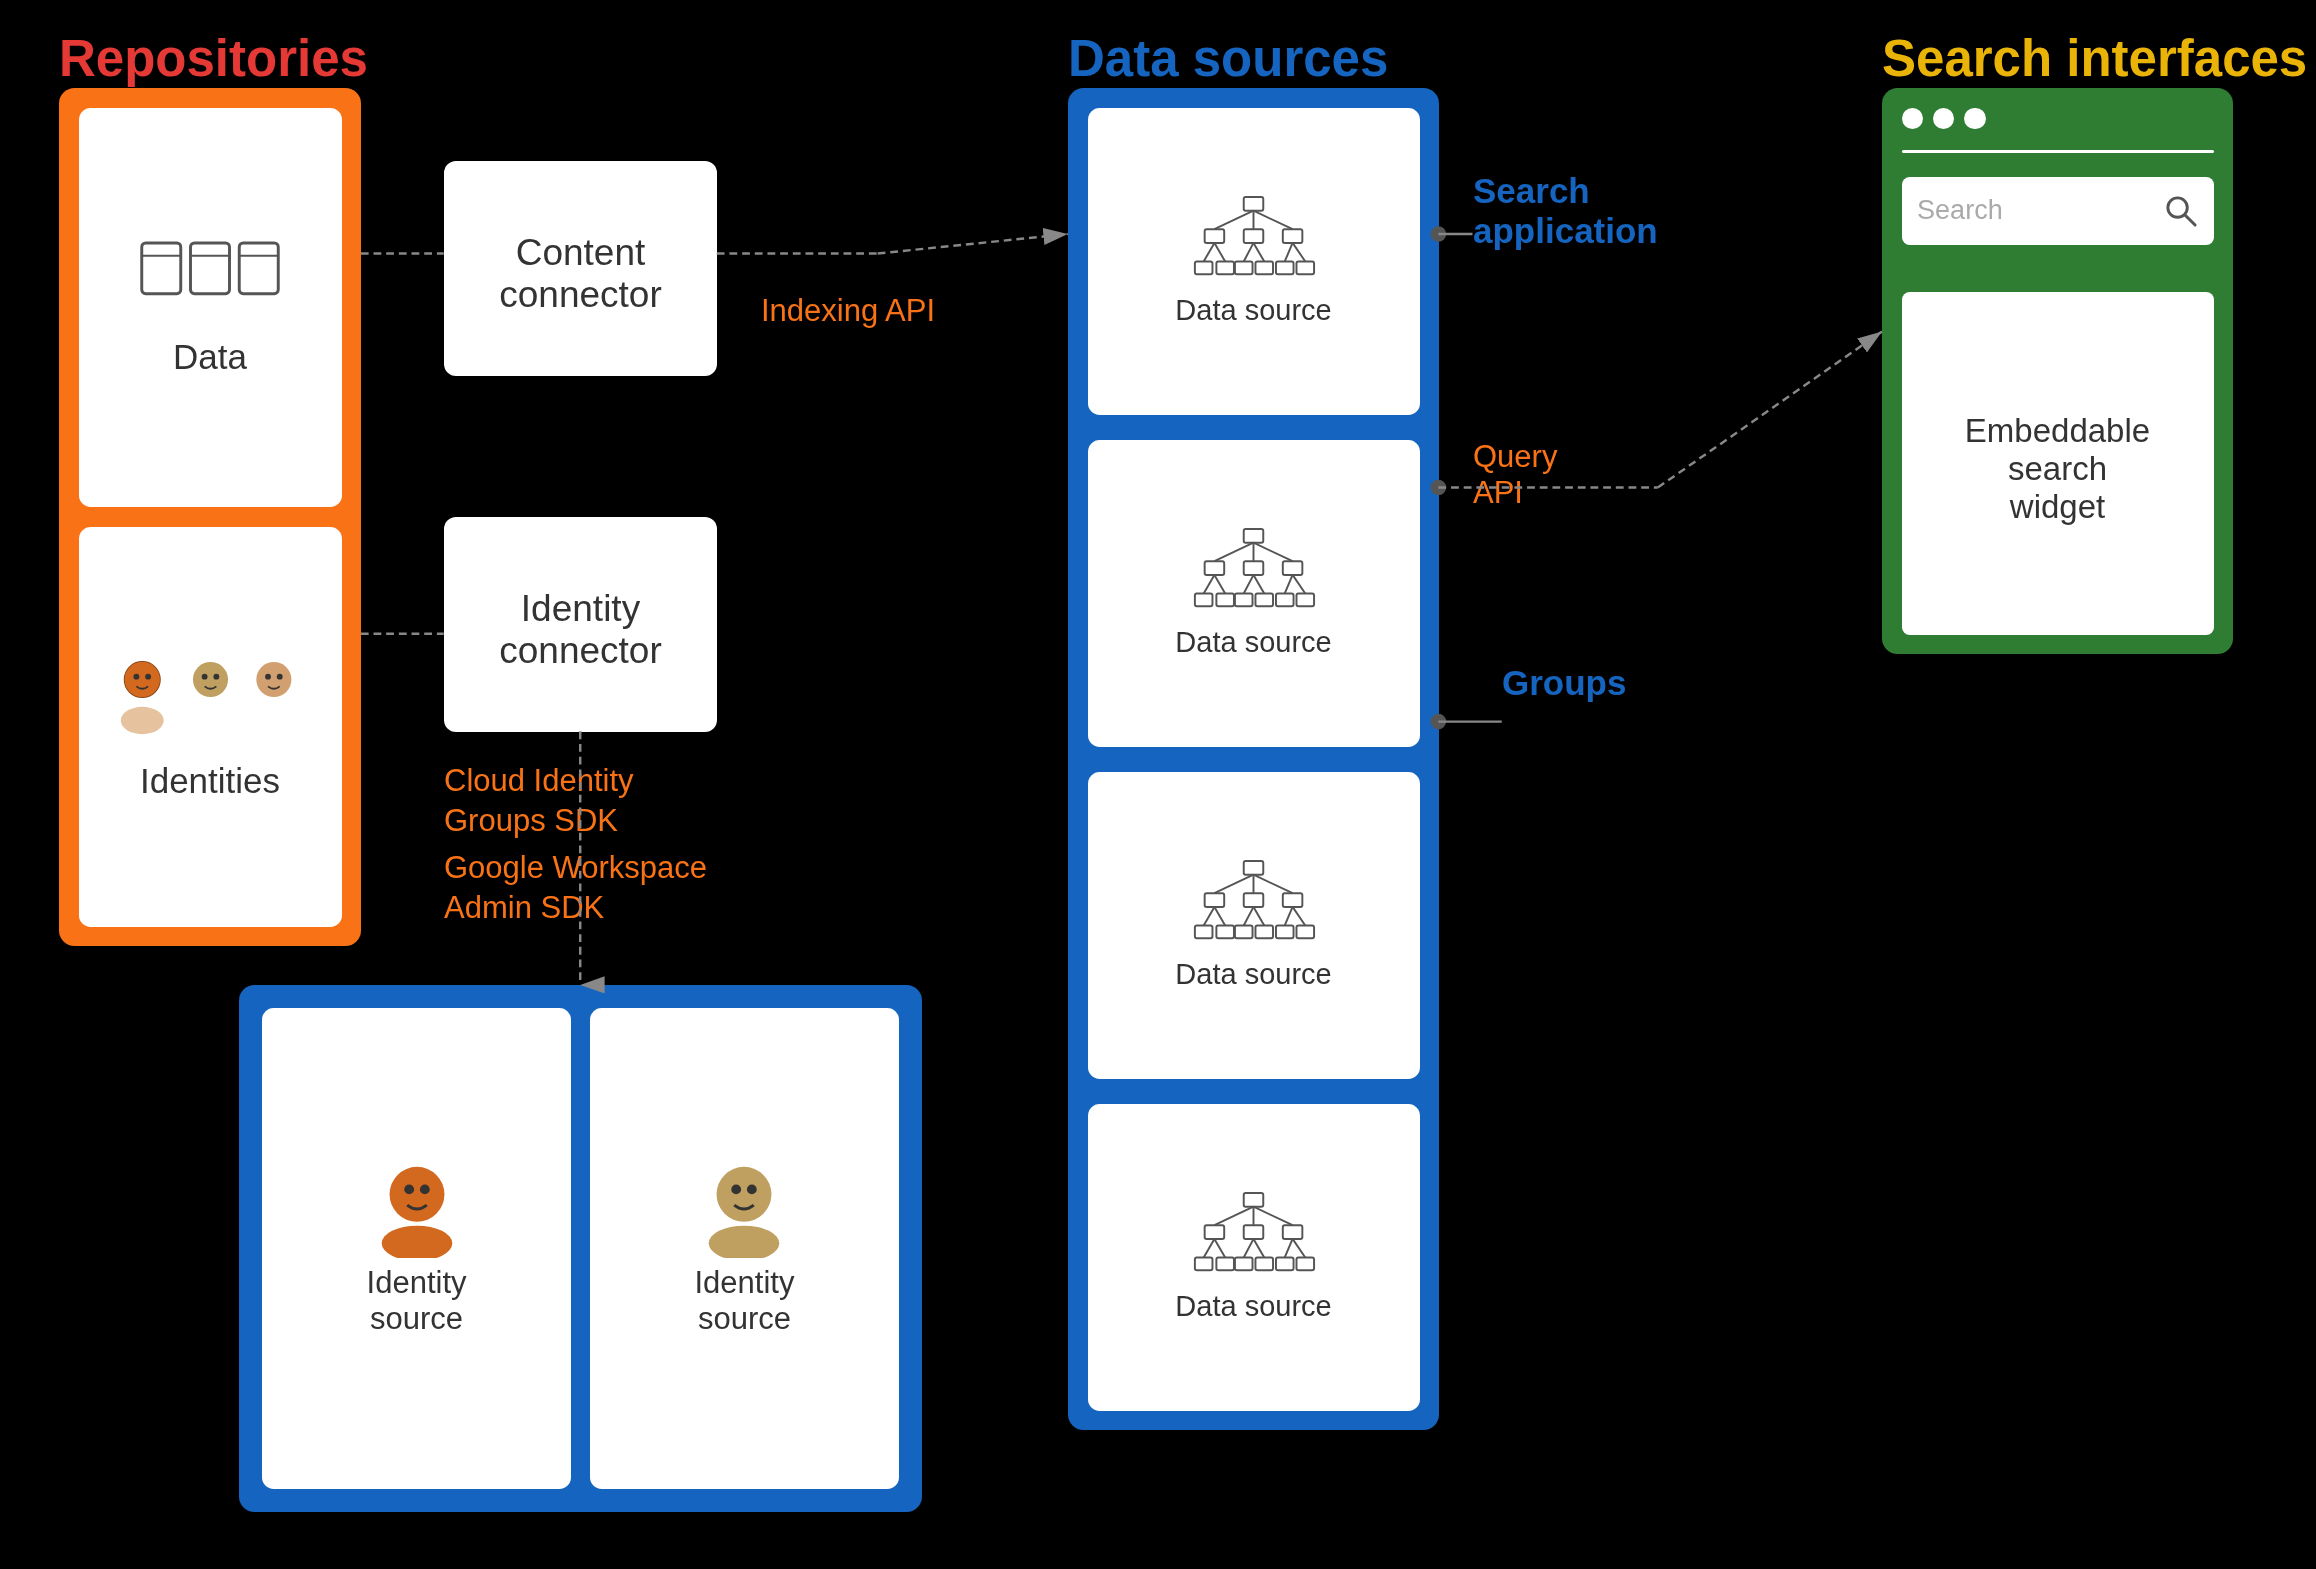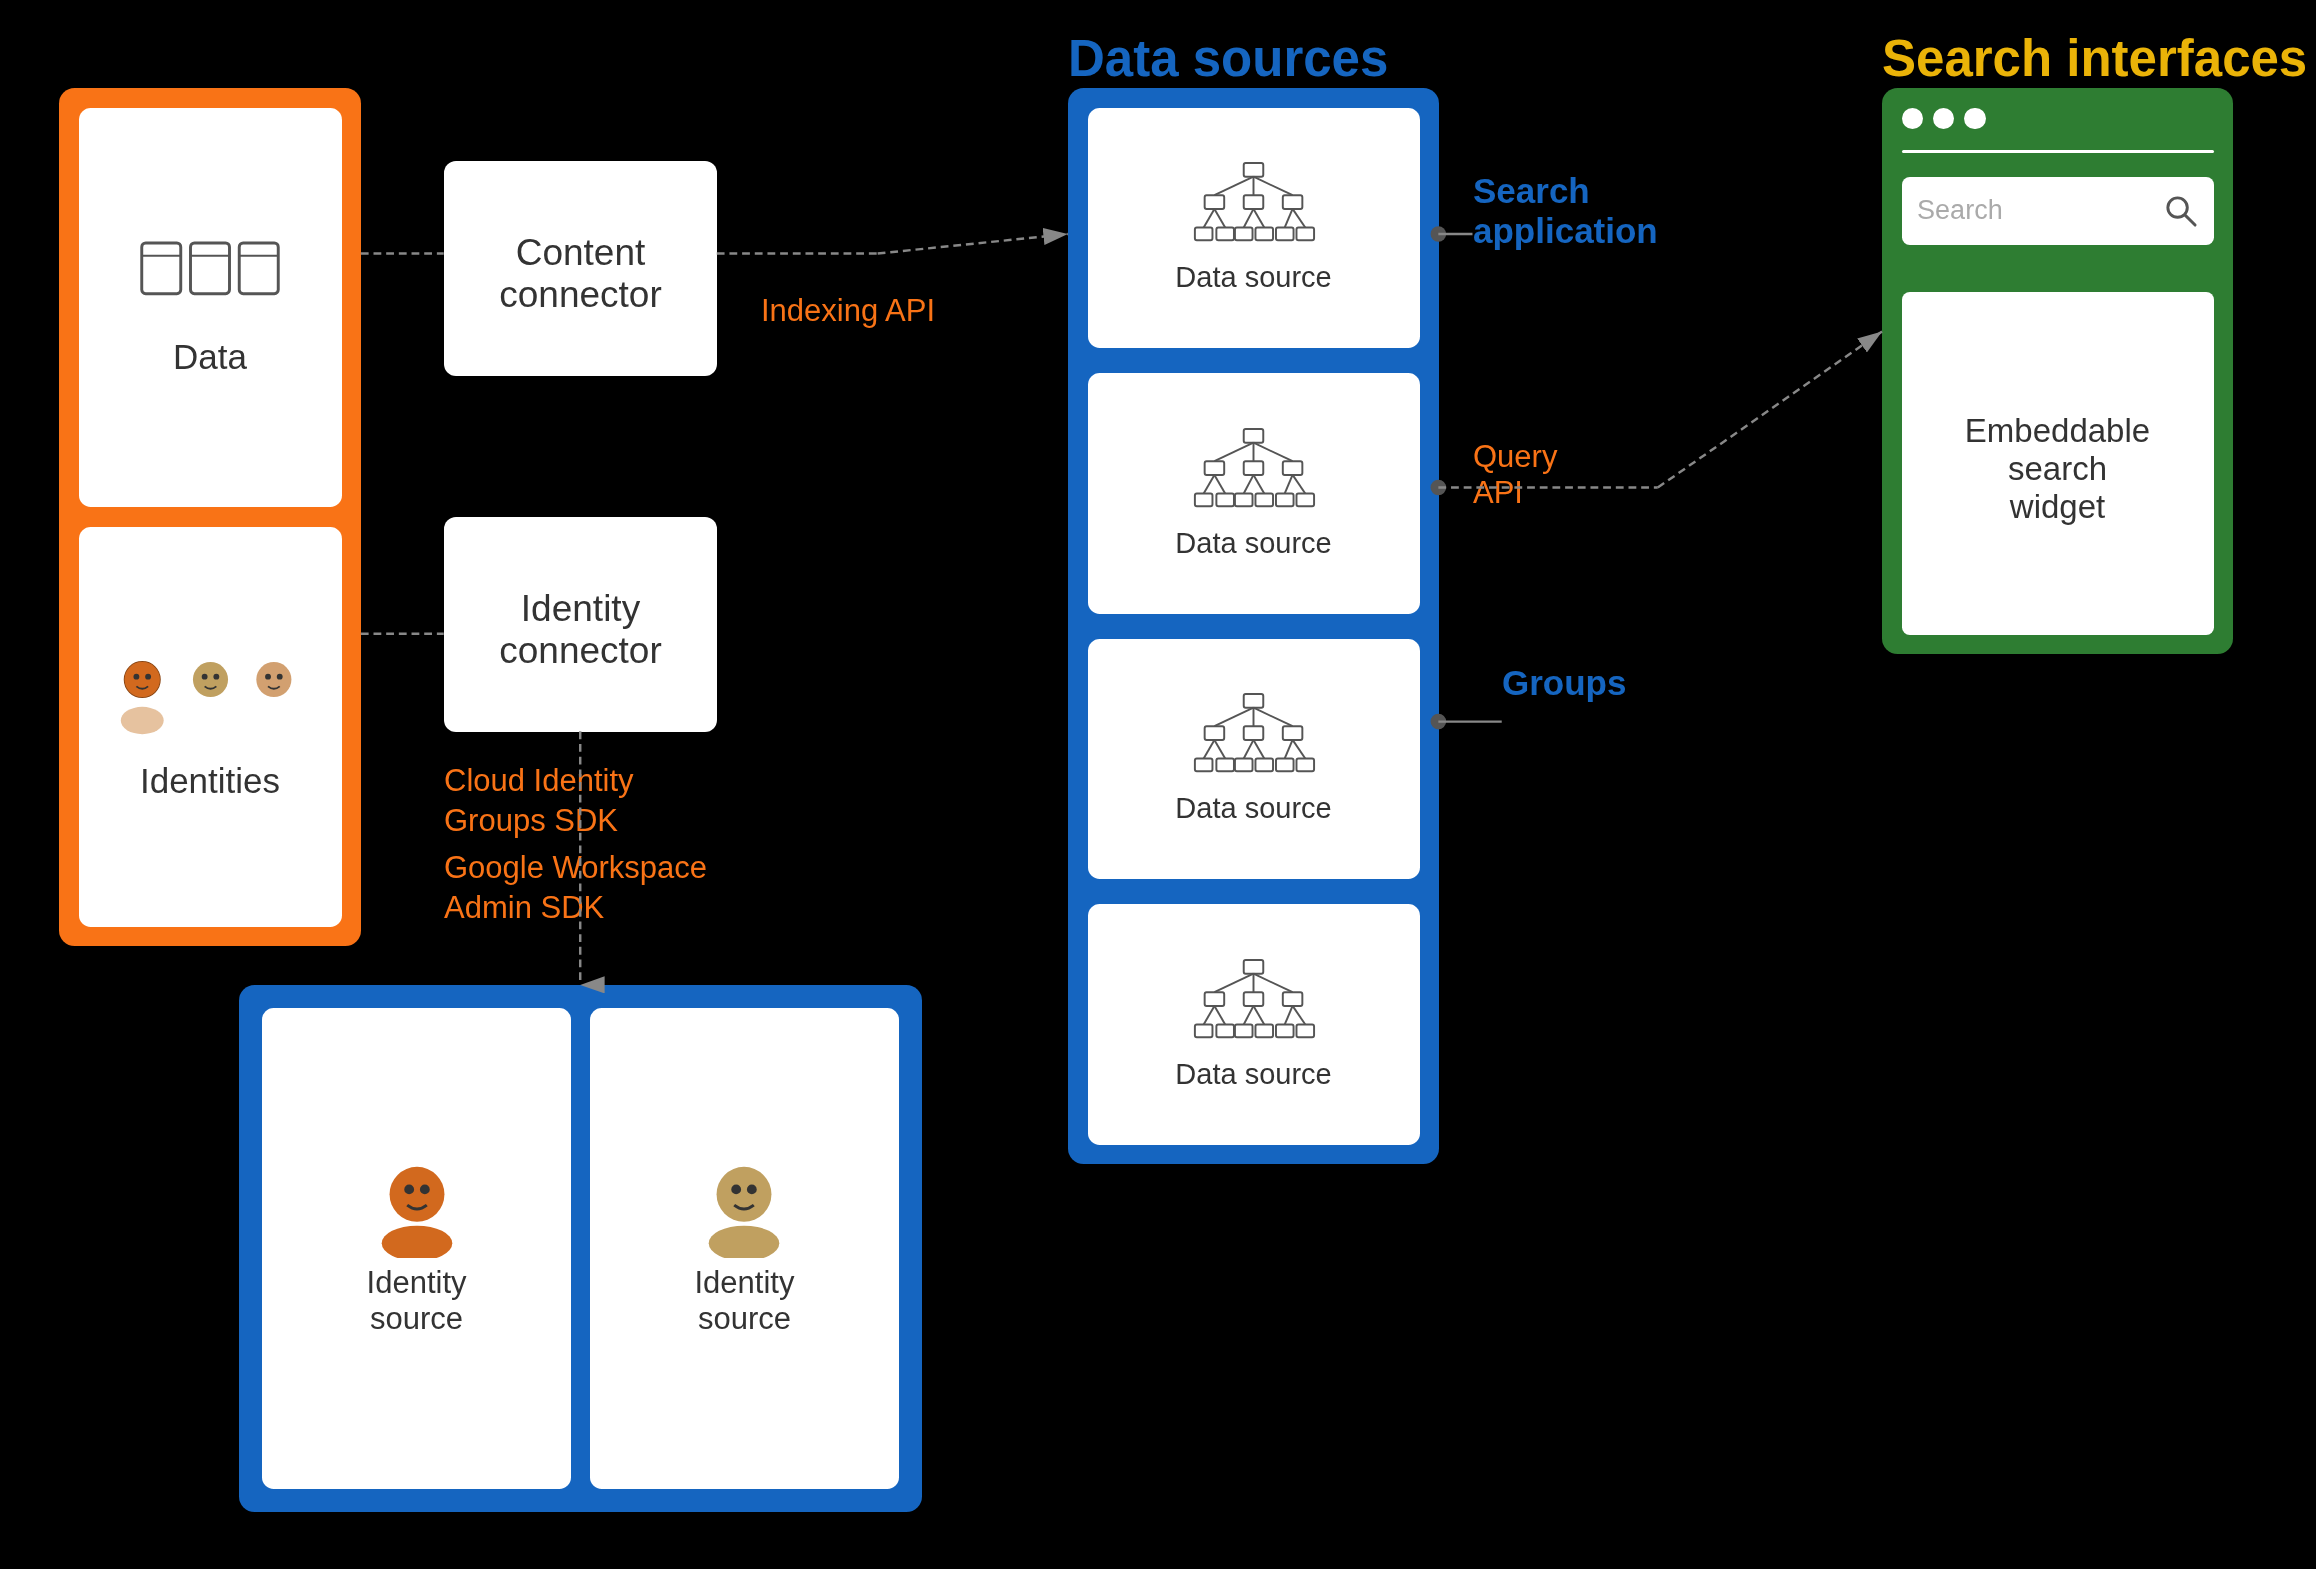--- a/index.html
+++ b/index.html
@@ -73,21 +73,21 @@
       justify-content: center;
       position: absolute;
     }
 
     
     .datasources-container {
       position: absolute;
       top: 88px;
       left: 1068px;
       width: 371px;
-      height: 1076px;
+      height: 1342px;
       background: #1565c0;
       border-radius: 15.6px;
       padding: 19.5px;
       display: flex;
       flex-direction: column;
       gap: 25px;
     }
 
     .datasource-card {
       background: white;
@@ -196,20 +196,21 @@
       font-size: 35px;
       font-weight: bold;
       color: #1565c0;
     }
   </style>
 </head>
 <body>
 
 <div class="diagram-container">
 
+  <div class="section-title" style="left:59px; top:29px; color:#e53935;">Repositories</div>
   <div class="section-title" style="left:1068px; top:29px; color:#1565c0;">Data sources</div>
   <div class="section-title" style="left:1882px; top:29px; color:#eab308;">Search interfaces</div>
 
   <div class="repo-container">
 
     <div class="repo-card">
       <svg width="156" height="88" viewBox="0 0 160 90">
 
         <rect x="10" y="5" width="40" height="52" rx="4" fill="none" stroke="#555" stroke-width="3"></rect>
         <line x1="10" y1="18" x2="50" y2="18" stroke="#555" stroke-width="2"></line>

